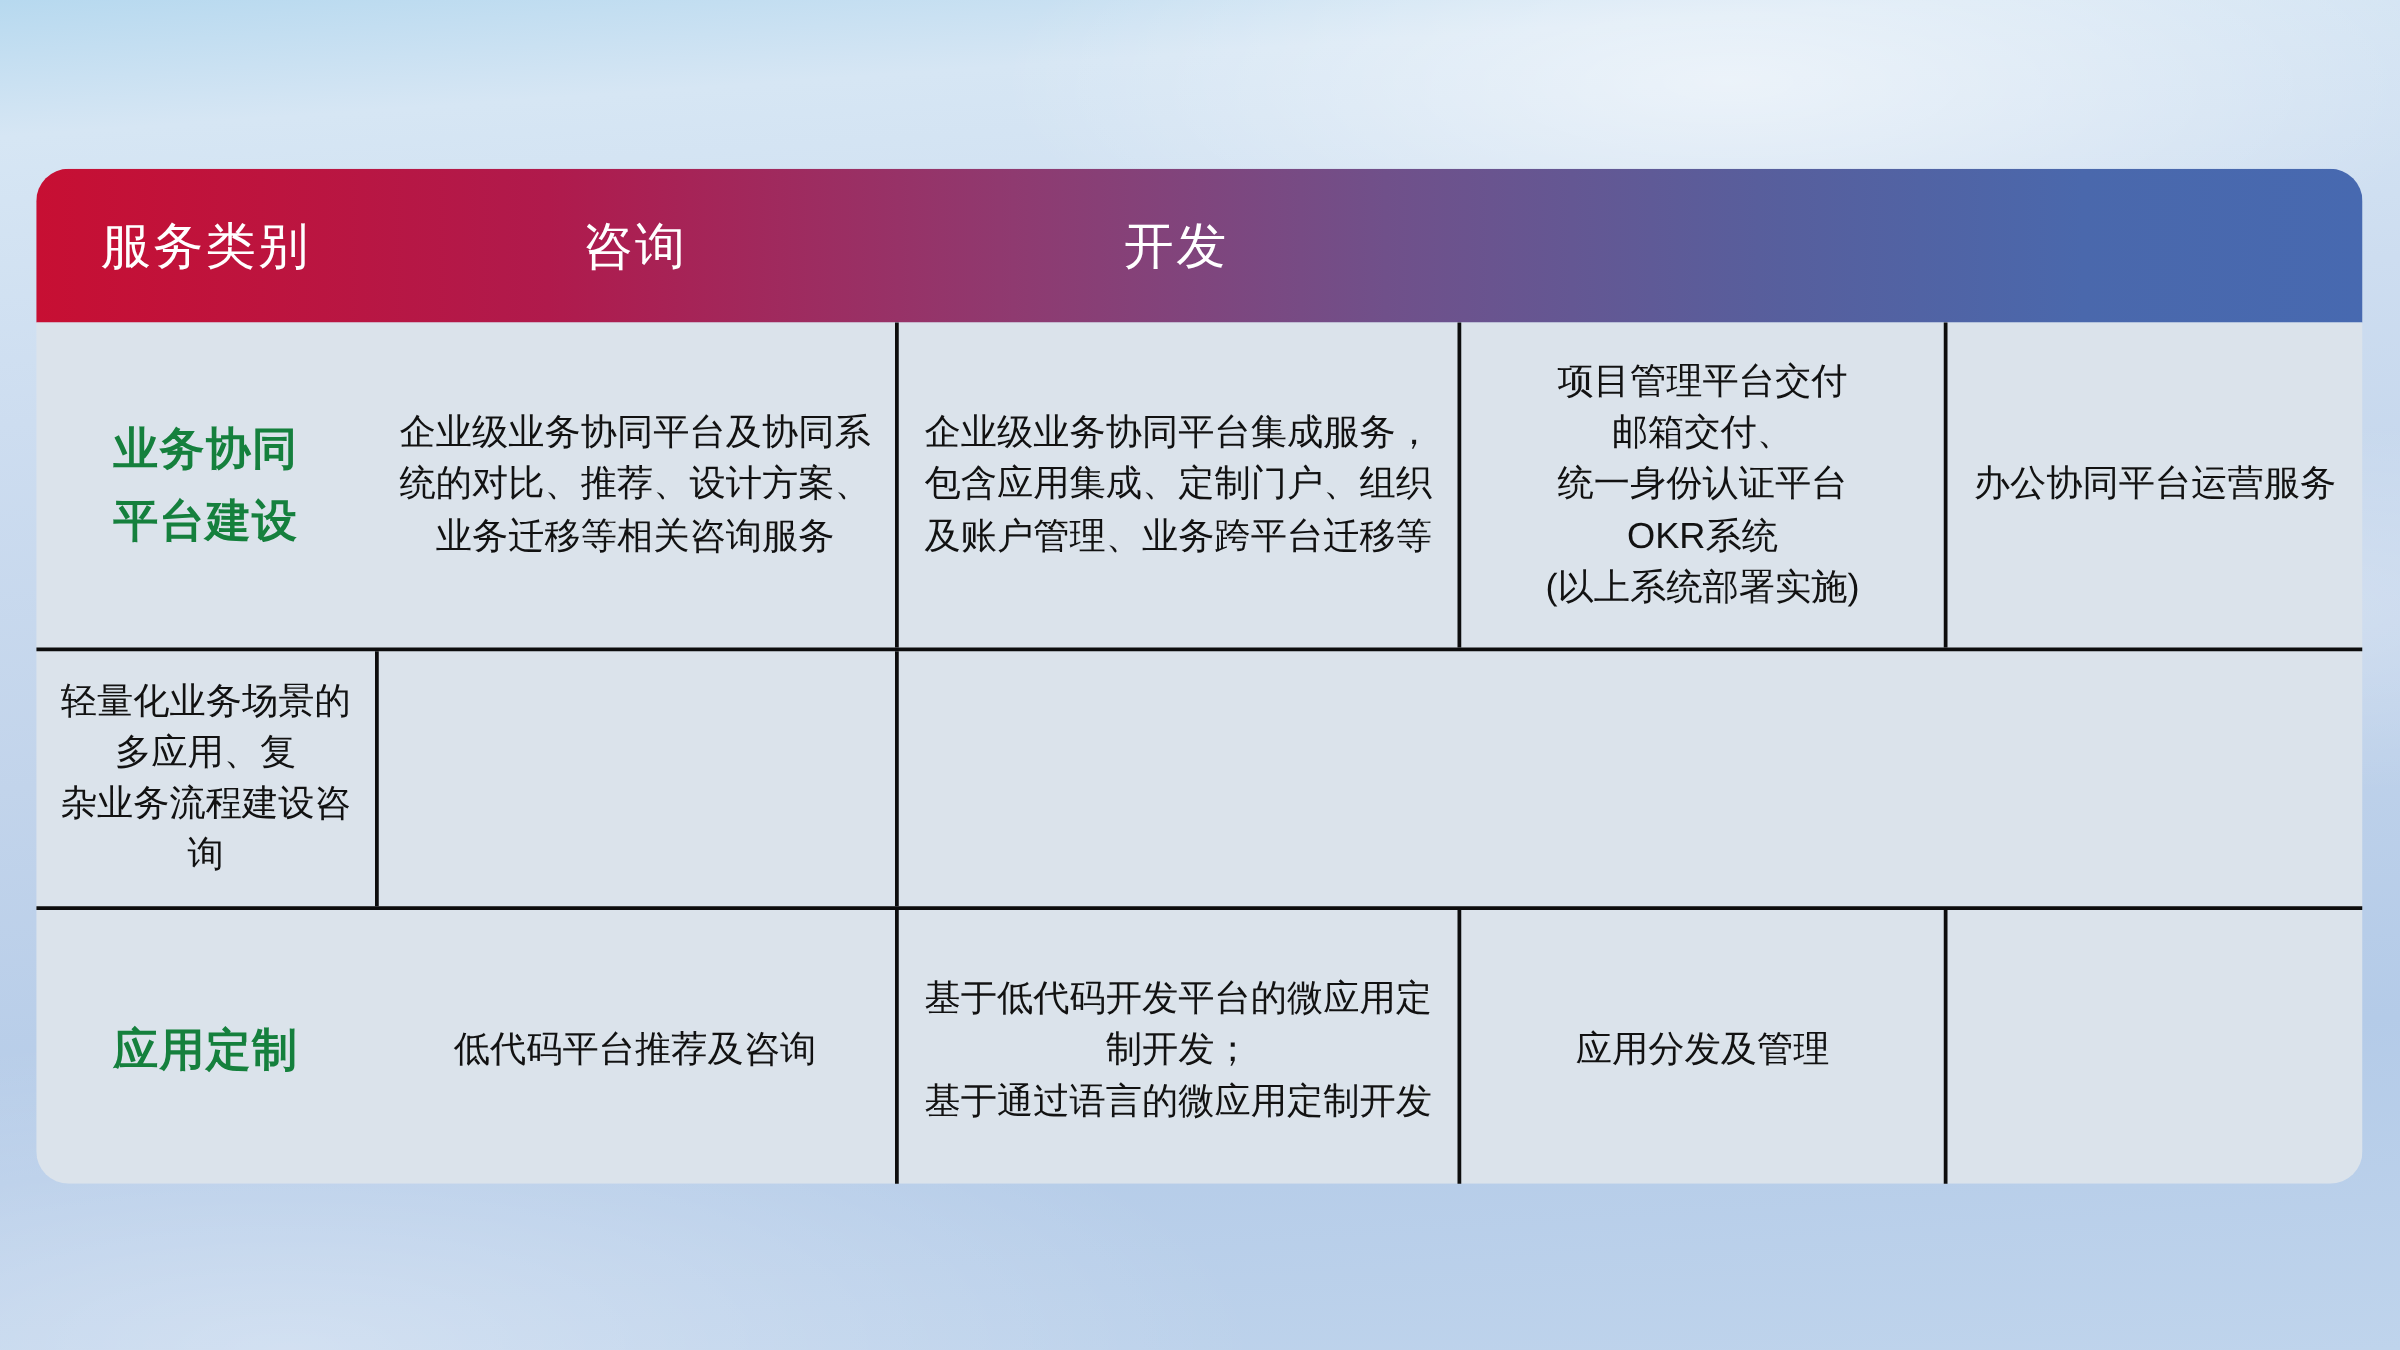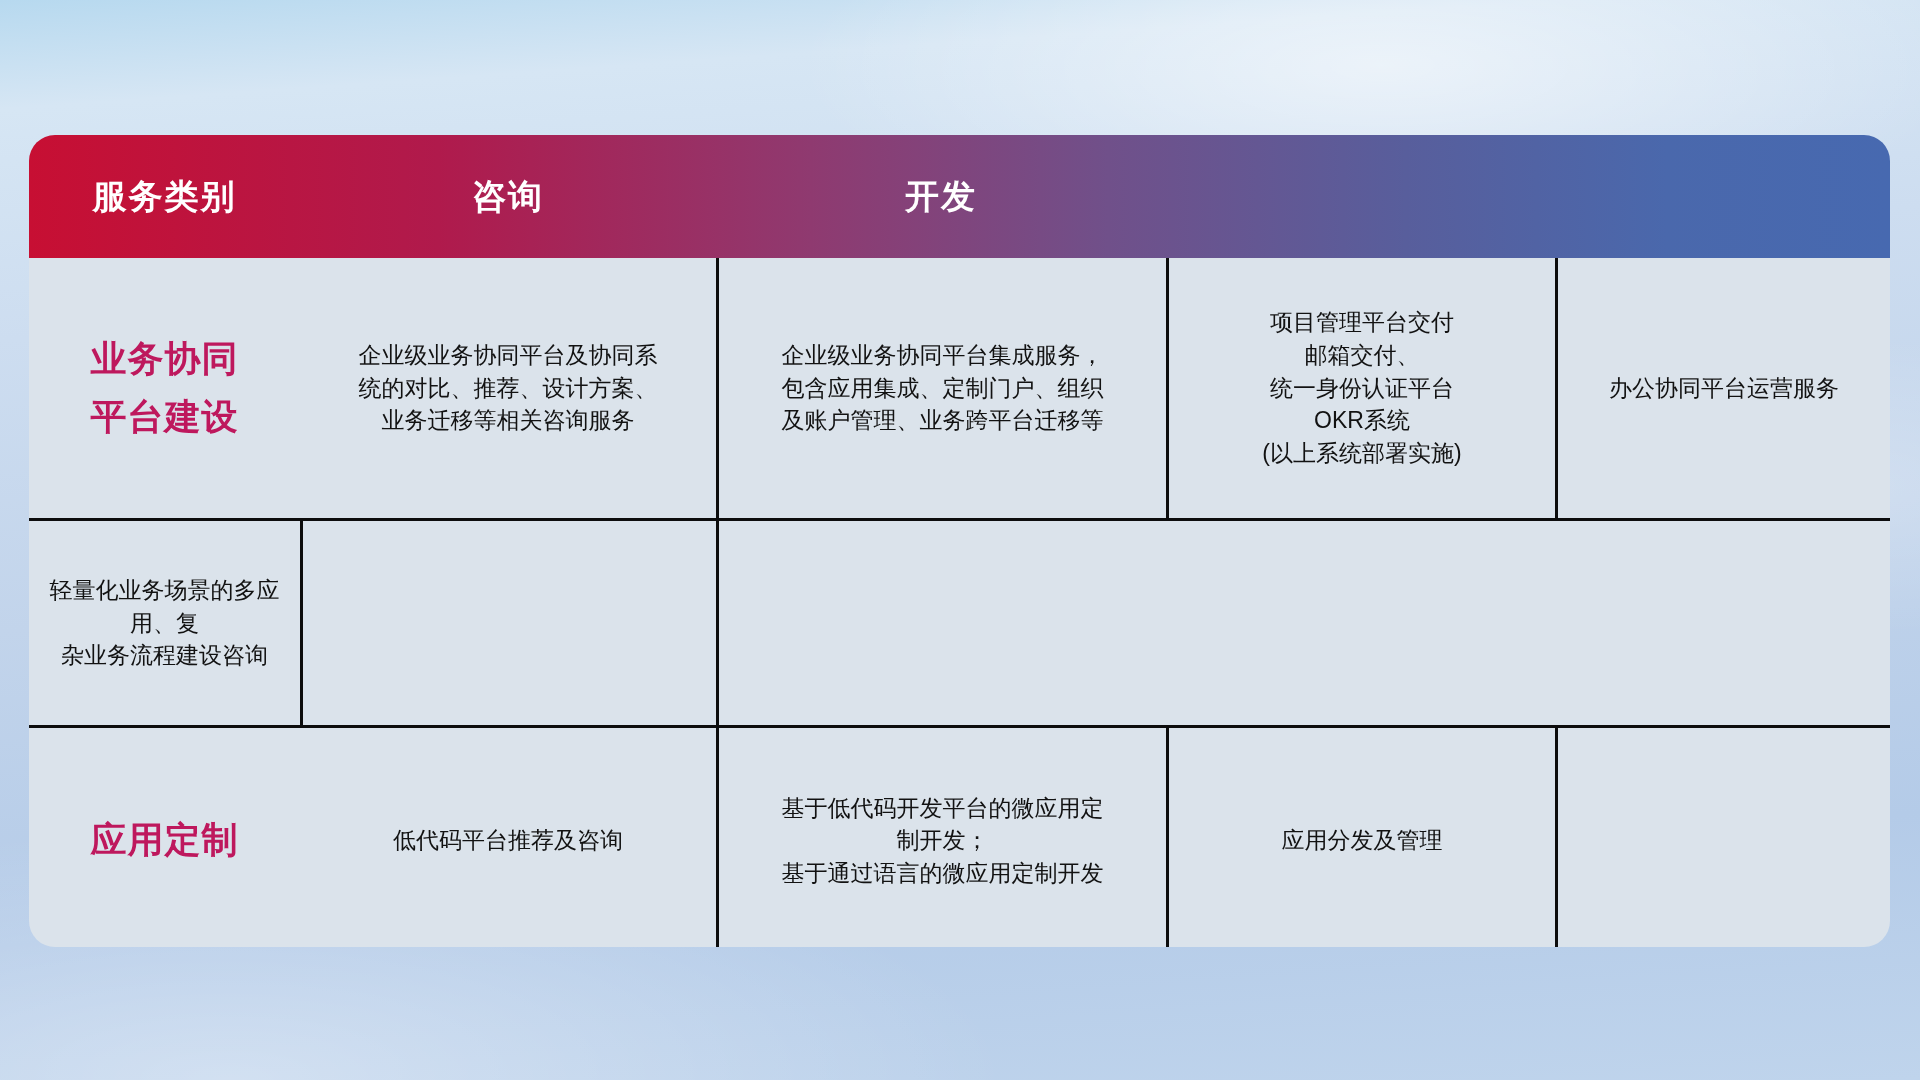--- a/index.html
+++ b/index.html
@@ -33,22 +33,22 @@
     display: grid;
     grid-template-columns: 271px 416px 450px 389px 335px;
     height: 123px;
     background: linear-gradient(90deg, #c70f33 0%, #b01a4c 22%, #8f3a70 42%, #70508a 58%, #585e9c 74%, #4a68ac 88%, #4769b0 100%);
   }
   .th {
     display: flex;
     align-items: center;
     justify-content: center;
     color: #ffffff;
-    font-size: 34px;
-    font-weight: bold;
+    font-size: 40px;
+    font-weight: normal;
     letter-spacing: 2px;
     text-align: center;
   }
   .tbody {
     background: #dbe3eb;
     height: 689px;
   }
   .tr {
     display: grid;
     grid-template-columns: 271px 416px 450px 389px 335px;
@@ -57,28 +57,28 @@
   .tr.r2 { height: 204px; }
   .tr.r3 { height: 225px; }
   .tr.r2, .tr.r3 { border-top: 3px solid #0d0d0d; }
   .td {
     display: flex;
     align-items: center;
     justify-content: center;
     text-align: center;
     white-space: pre-line;
     color: #121212;
-    font-size: 23px;
+    font-size: 29px;
     line-height: 1.42;
     padding: 0 8px;
     box-sizing: border-box;
   }
   .td.c3, .td.c4, .td.c5 { border-left: 3px solid #0d0d0d; }
   .td.cat {
-    color: #be185d;
+    color: #15803d;
     font-size: 36px;
     font-weight: bold;
     line-height: 1.62;
     letter-spacing: 1px;
     padding: 0 20px;
   }
 </style>
 </head>
 <body>
 

